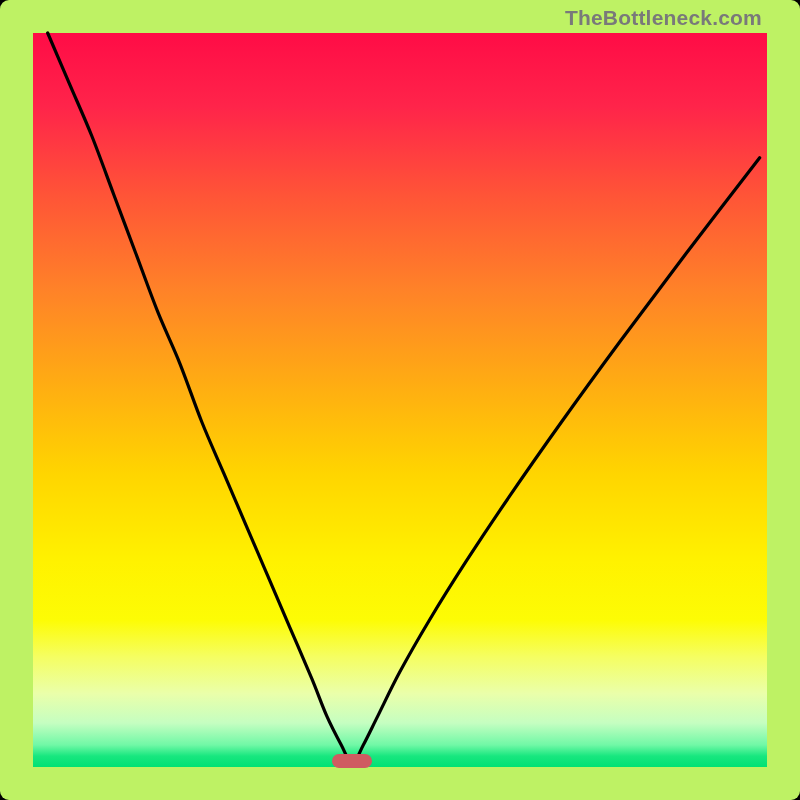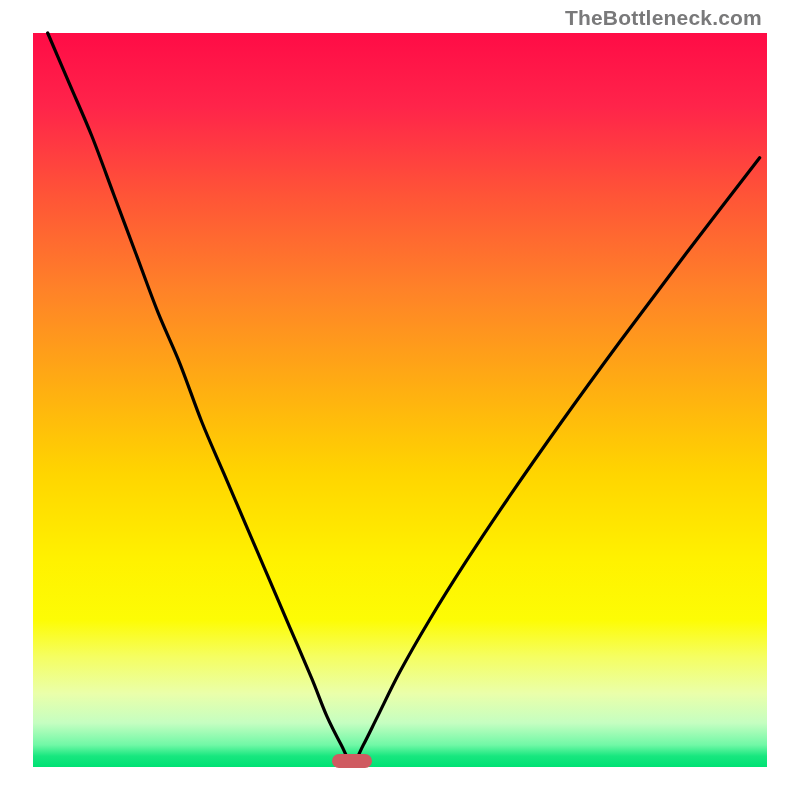--- a/index.html
+++ b/index.html
@@ -9,21 +9,22 @@
     height: 800px;
     background: #000000;
     overflow: hidden;
   }
   .frame {
     position: absolute;
     left: 0;
     top: 0;
     width: 800px;
     height: 800px;
-    background: #ffffff;
+    background: #bef264;
+    border-radius: 9px;
   }
   .plot-area {
     position: absolute;
     left: 33px;
     top: 33px;
     width: 734px;
     height: 734px;
   }
   .gradient-bg {
     position: absolute;

